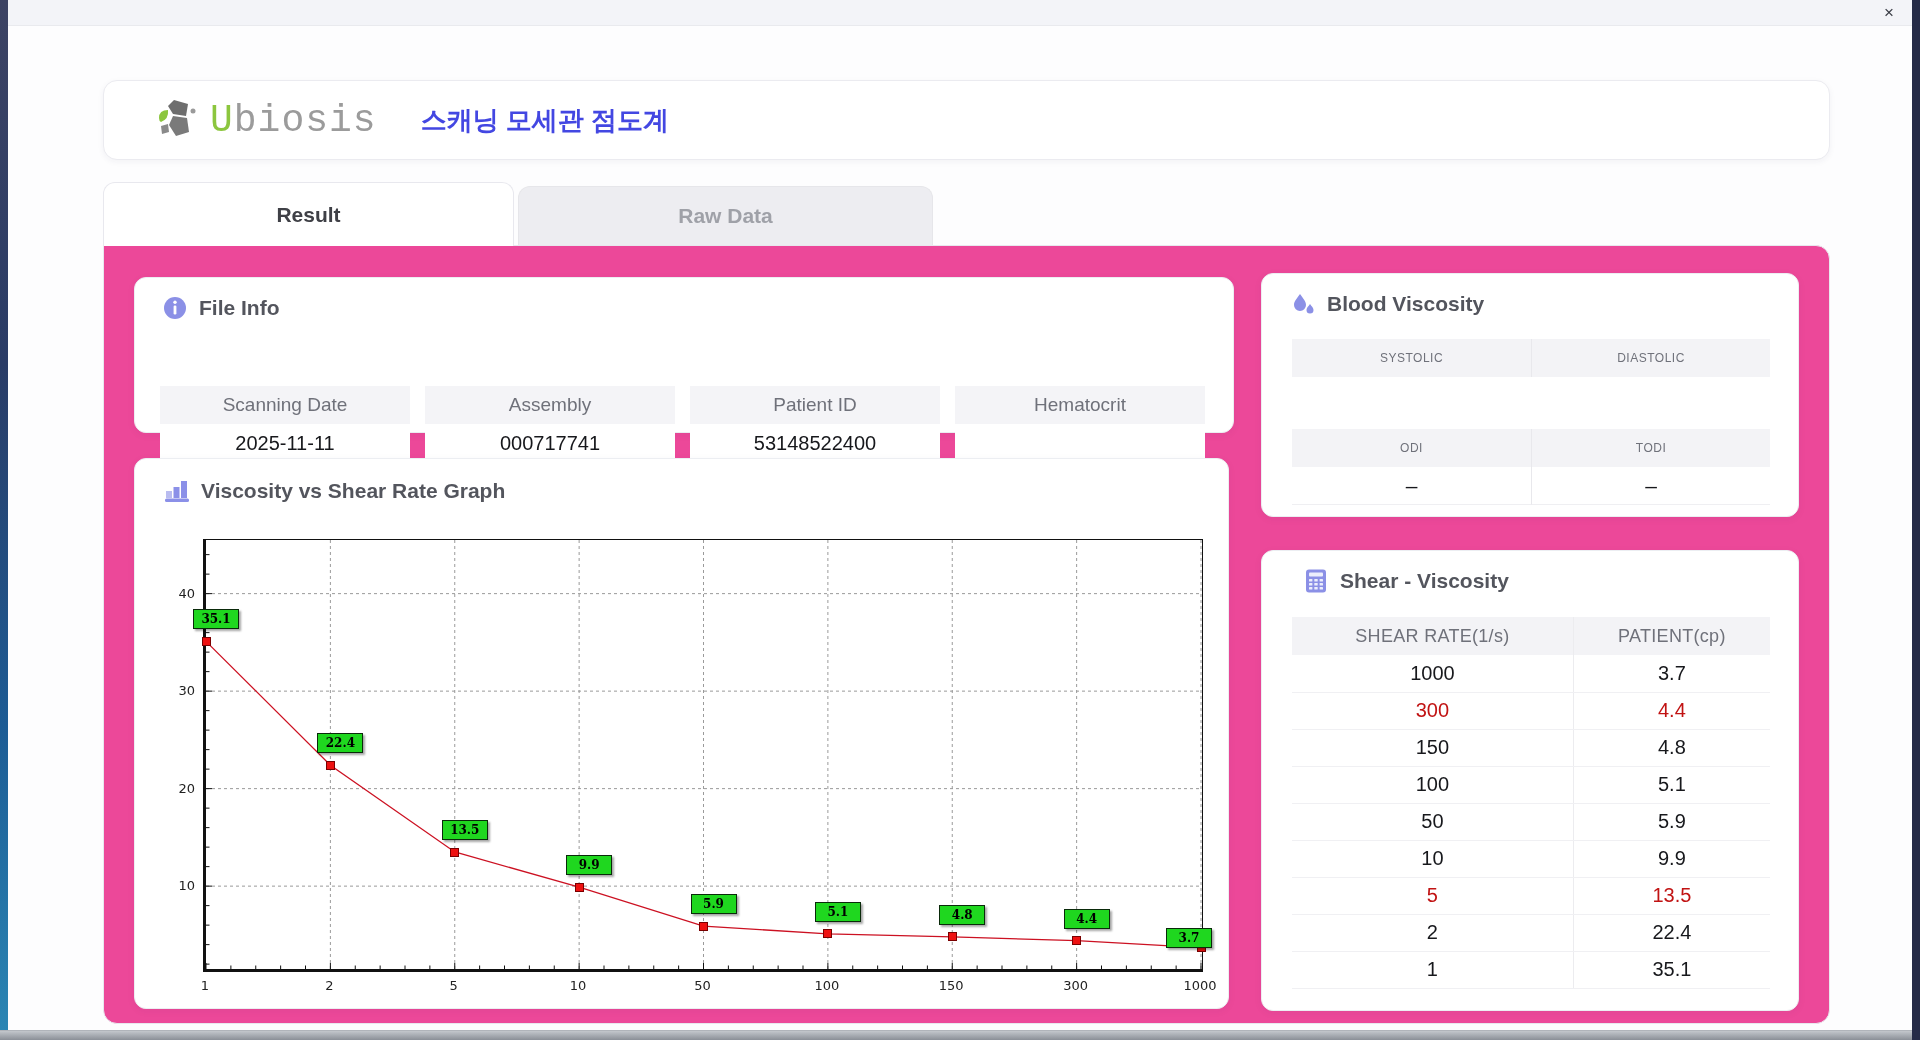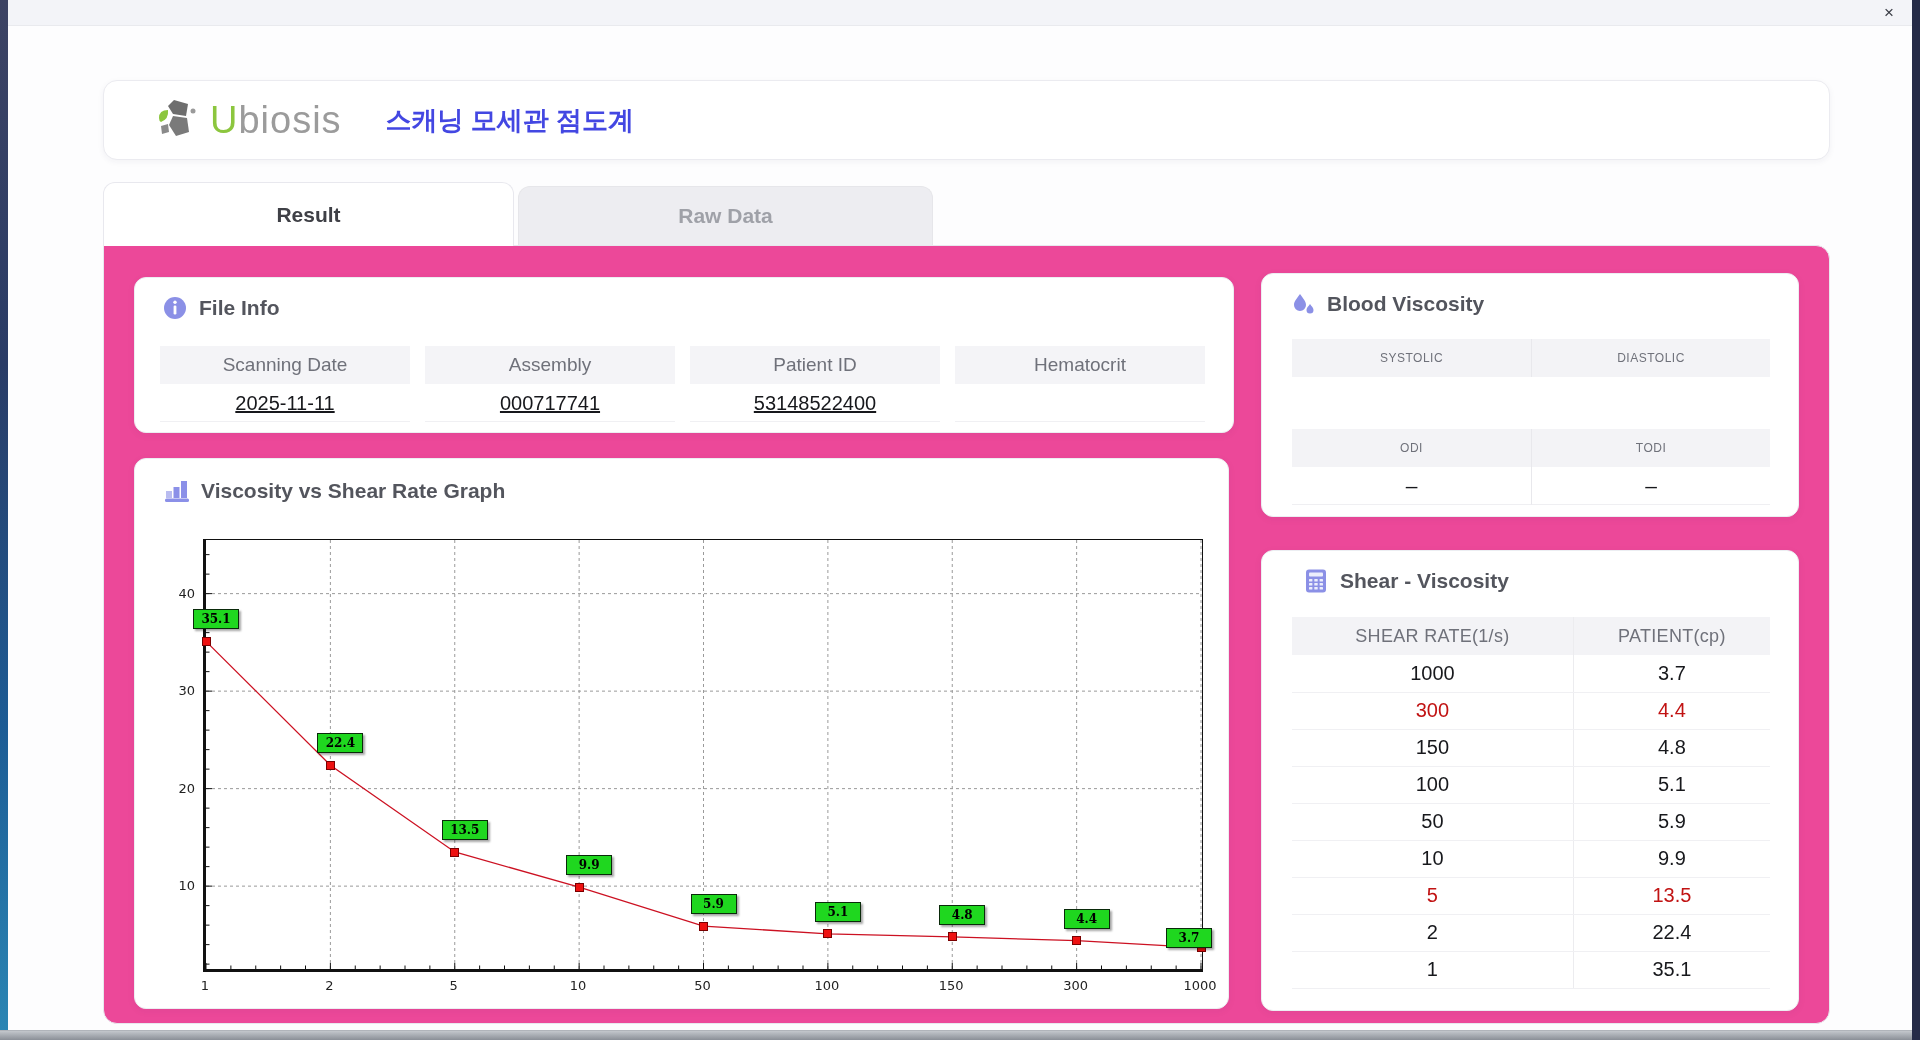--- a/index.html
+++ b/index.html
@@ -15,21 +15,21 @@
   .close-btn { position:absolute; right:8px; top:2px; width:30px; height:22px;
     text-align:center; font-size:17px; line-height:22px; color:#3a3d46; cursor:pointer; }
   .bottom-strip { position:absolute; left:0; bottom:0; width:1912px; height:10px;
     background:linear-gradient(180deg,#c3c7cc 0%,#8a8f97 100%); border-top:1px solid #b0b4ba; }
   .app { position:absolute; left:8px; top:26px; width:1904px; height:1004px; background:#fdfdfe; }
 
   
   .header-card { position:absolute; left:95px; top:54px; width:1727px; height:80px;
     background:#fff; border:1px solid #ebebf0; border-radius:14px;
     box-shadow:0 2px 6px rgba(40,40,70,.05); display:flex; align-items:center; }
-  .logo { display:flex; align-items:center; margin-left:52px; }
+  .logo { display:flex; align-items:center; margin-left:52px;font-family:Liberation Mono, monospace; }
   .logo svg { width:50px; height:44px; }
   .wordmark { font-size:38px; font-weight:500; letter-spacing:1px; margin-left:4px; }
   .wordmark .u { color:#8cc63e; }
   .wordmark .rest { color:#9b9b9b; }
   .app-title { margin-left:44px; font-size:26px; font-weight:700; color:#4347e2; }
 
   
   .tab { position:absolute; text-align:center; font-weight:700; font-size:21px;
     border-radius:12px 12px 0 0; cursor:pointer; }
   .tab-result { left:95px; top:156px; width:411px; height:64px; line-height:64px;
@@ -43,25 +43,25 @@
 
   .panel { position:absolute; background:#fff; border:1px solid #eceef2; border-radius:12px;
     box-shadow:0 2px 8px rgba(40,40,70,.05); }
   .panel-head { display:flex; align-items:center; gap:12px; }
   .panel-title { font-size:21px; font-weight:700; color:#53555d; }
 
   
   .file-info { left:30px; top:31px; width:1100px; height:156px; }
   .file-info .panel-head { margin:18px 0 0 28px; }
   .fields { position:absolute; left:25px; top:68px; width:1050px; display:flex; gap:15px; }
-  .field { width:250px; }
+  .field { width:250px;margin-top:40px; }
   .field .flabel { height:38px; line-height:38px; text-align:center; background:#f4f4f7;
     color:#6f717a; font-size:19px; }
   .field .fvalue { height:38px; line-height:38px; text-align:center; background:#fff;
-    color:#17181c; font-size:20px; border-bottom:1px solid #f0f0f3;text-decoration:underline; }
+    color:#17181c; font-size:20px; border-bottom:1px solid #f0f0f3; }
 
   
   .graph-panel { left:30px; top:212px; width:1095px; height:551px; }
   .graph-panel .panel-head { margin:20px 0 0 30px; }
   .chart-wrap { position:absolute; left:0; top:0; width:1095px; height:551px; }
   .plot-area { position:absolute; left:68px; top:80px; width:1000px; height:433px;
     background:#fff; border:1px solid #111; border-left:3px solid #111; border-bottom:3px solid #111; }
   .plot-area svg { position:absolute; left:0; top:0; overflow:visible; }
   .ytick-label { position:absolute; width:34px; text-align:right; font-size:13px; color:#222;
     font-family:"DejaVu Sans", sans-serif; }

